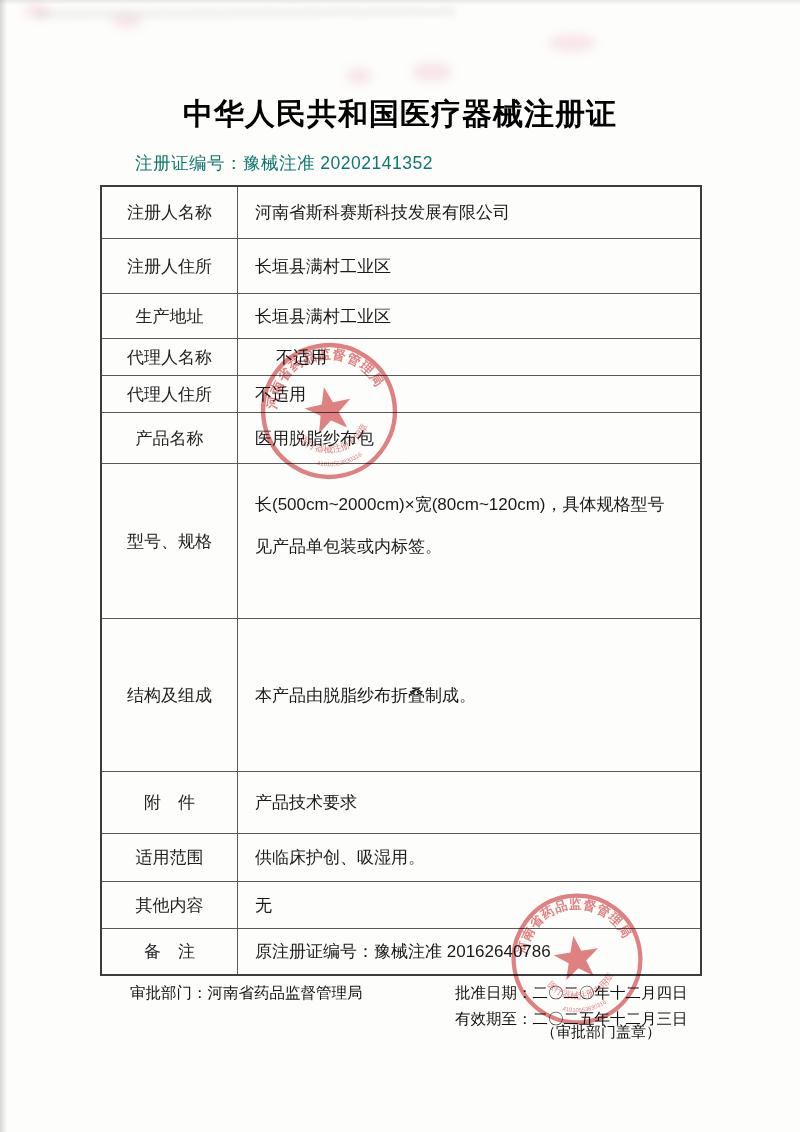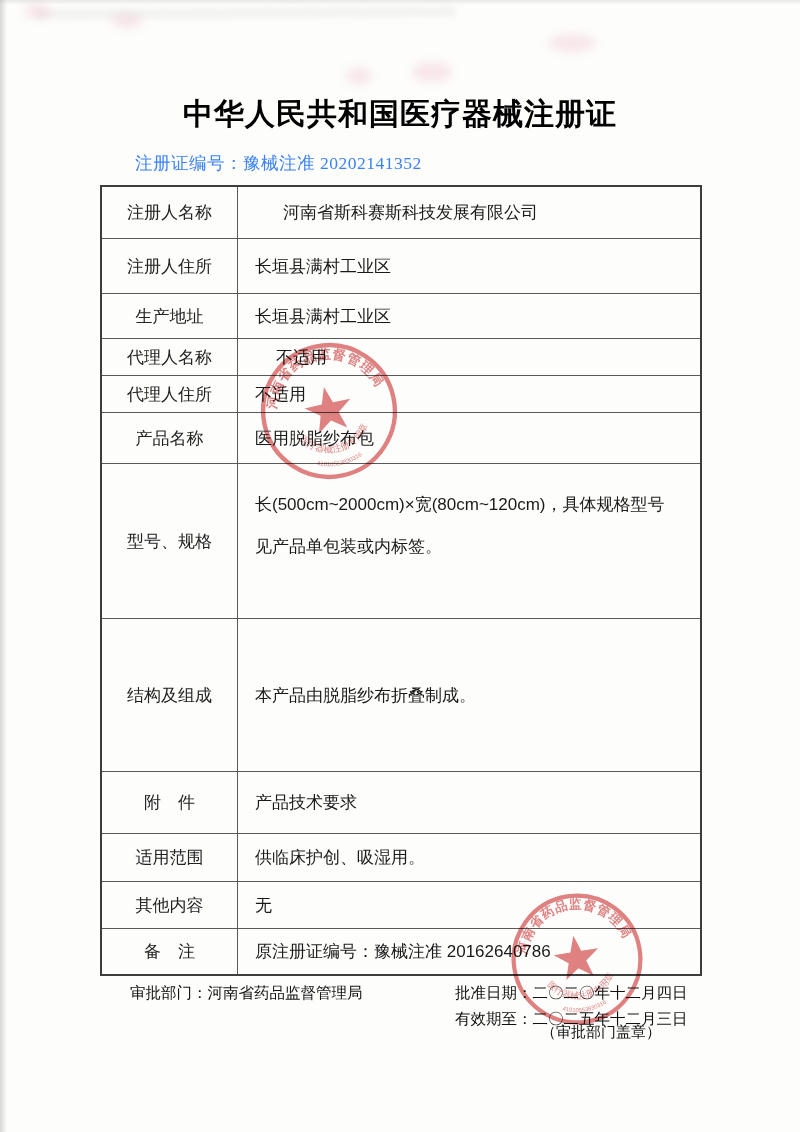--- a/index.html
+++ b/index.html
@@ -27,30 +27,30 @@
   .sm4{left:412px;top:62px;width:40px;height:20px;}
   .sm5{left:548px;top:34px;width:48px;height:18px;}
 
   .title{
     position:absolute;left:0;top:94px;width:100%;
     text-align:center;font-size:30px;font-weight:bold;color:#000;
     letter-spacing:1px;
   }
   .regline{
     position:absolute;left:135px;top:151px;
-    font-size:17.5px;color:#3b82f6;letter-spacing:.5px;font-family:Liberation Serif, serif;
+    font-size:17.5px;color:#0f766e;letter-spacing:.5px;
   }
 
   .cert-table{
     position:absolute;left:100px;top:185px;width:602px;
     border:2px solid #3d3d3d;box-sizing:border-box;
     background:transparent;
   }
   .crow{display:flex;border-top:1px solid #595959;box-sizing:border-box;}
-  .crow:first-child{border-top:none;gap:28px;}
+  .crow:first-child{border-top:none;}
   .crow:nth-child(1){height:51px;}
   .crow:nth-child(2){height:55px;}
   .crow:nth-child(3){height:45px;}
   .crow:nth-child(4){height:37px;gap:21px;}
   .crow:nth-child(5){height:37px;}
   .crow:nth-child(6){height:51px;}
   .crow:nth-child(7){height:155px;}
   .crow:nth-child(8){height:153px;}
   .crow:nth-child(9){height:62px;}
   .crow:nth-child(10){height:48px;}

